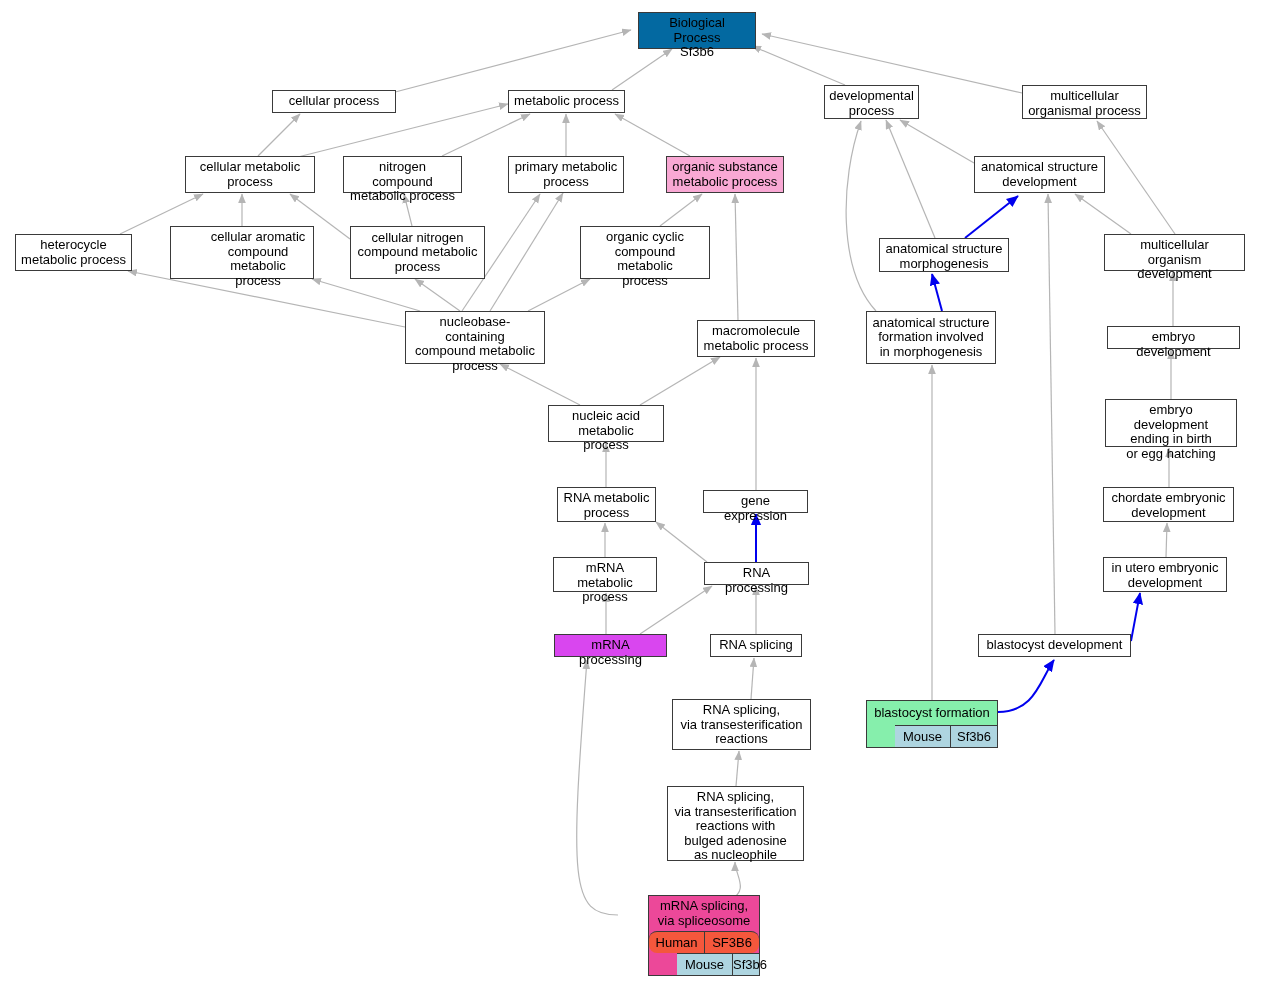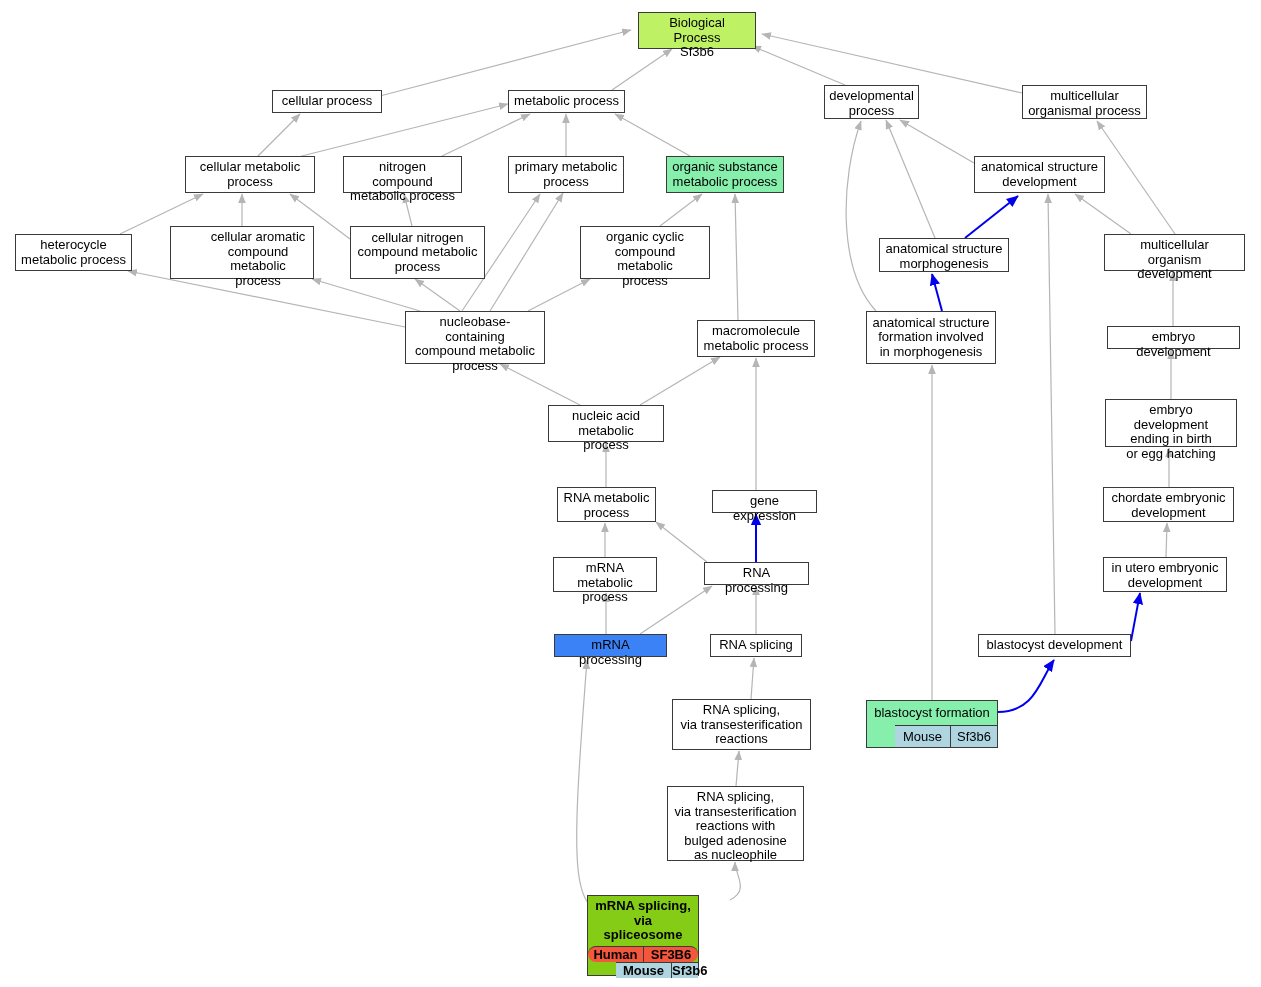--- a/index.html
+++ b/index.html
@@ -80,25 +80,25 @@
         <path d="M 1171 399 L 1171 350" fill="none" stroke="#b5b5b5" stroke-width="1.2" marker-end="url(#ah-n)"></path>
         <path d="M 1169 487 L 1169 448" fill="none" stroke="#b5b5b5" stroke-width="1.2" marker-end="url(#ah-n)"></path>
         <path d="M 1166 557 L 1167 523" fill="none" stroke="#b5b5b5" stroke-width="1.2" marker-end="url(#ah-n)"></path>
         <path d="M 1131 641 L 1140 593" fill="none" stroke="#0000ee" stroke-width="2" marker-end="url(#ah-h)"></path>
         <path d="M 1055 634 L 1048 194" fill="none" stroke="#b5b5b5" stroke-width="1.2" marker-end="url(#ah-n)"></path>
         <path d="M 998 712 C 1035 712 1040 680 1054 660" fill="none" stroke="#0000ee" stroke-width="2" marker-end="url(#ah-h)"></path>
         <path d="M 932 700 L 932 365" fill="none" stroke="#b5b5b5" stroke-width="1.2" marker-end="url(#ah-n)"></path>
       </g>
   </svg>
   <div id="node-layer">
-      <div class="node" style="left: 638px; top: 12px; width: 118px; height: 37px; border-color: rgb(58, 58, 58); background: #bef264;">
+      <div class="node" style="left: 638px; top: 12px; width: 118px; height: 37px; border-color: rgb(58, 58, 58); background: #0369a1;">
         <div class="title">Biological Process
 Sf3b6</div>
       </div>
-      <div class="node" style="left: 272px; top: 90px; width: 110px; height: 23px; border-color: rgb(58, 58, 58); background: rgb(255, 255, 255);">
+      <div class="node" style="left: 272px; top: 90px; width: 124px; height: 23px; border-color: rgb(58, 58, 58); background: rgb(255, 255, 255);">
         <div class="title">cellular process</div>
       </div>
       <div class="node" style="left: 508px; top: 90px; width: 117px; height: 23px; border-color: rgb(58, 58, 58); background: rgb(255, 255, 255);">
         <div class="title">metabolic process</div>
       </div>
       <div class="node" style="left: 824px; top: 85px; width: 95px; height: 34px; border-color: rgb(58, 58, 58); background: rgb(255, 255, 255);">
         <div class="title">developmental
 process</div>
       </div>
       <div class="node" style="left: 1022px; top: 85px; width: 125px; height: 34px; border-color: rgb(58, 58, 58); background: rgb(255, 255, 255);">
@@ -110,21 +110,21 @@
 process</div>
       </div>
       <div class="node" style="left: 343px; top: 156px; width: 119px; height: 37px; border-color: rgb(58, 58, 58); background: rgb(255, 255, 255);">
         <div class="title">nitrogen compound
 metabolic process</div>
       </div>
       <div class="node" style="left: 508px; top: 156px; width: 116px; height: 37px; border-color: rgb(58, 58, 58); background: rgb(255, 255, 255);">
         <div class="title">primary metabolic
 process</div>
       </div>
-      <div class="node" style="left: 666px; top: 156px; width: 118px; height: 37px; border-color: rgb(58, 58, 58); background: #86efac;">
+      <div class="node" style="left: 666px; top: 156px; width: 118px; height: 37px; border-color: rgb(58, 58, 58); background: #f9a8d4;">
         <div class="title">organic substance
 metabolic process</div>
       </div>
       <div class="node" style="left: 974px; top: 156px; width: 131px; height: 37px; border-color: rgb(58, 58, 58); background: rgb(255, 255, 255);">
         <div class="title">anatomical structure
 development</div>
       </div>
       <div class="node" style="left: 15px; top: 234px; width: 117px; height: 37px; border-color: rgb(58, 58, 58); background: rgb(255, 255, 255);">
         <div class="title">heterocycle
 metabolic process</div>
@@ -171,21 +171,21 @@
       </div>
       <div class="node" style="left: 1105px; top: 399px; width: 132px; height: 48px; border-color: rgb(58, 58, 58); background: rgb(255, 255, 255);">
         <div class="title">embryo development
 ending in birth
 or egg hatching</div>
       </div>
       <div class="node" style="left: 548px; top: 405px; width: 116px; height: 37px; border-color: rgb(58, 58, 58); background: rgb(255, 255, 255);">
         <div class="title">nucleic acid
 metabolic process</div>
       </div>
-      <div class="node" style="left: 703px; top: 490px; width: 105px; height: 23px; border-color: rgb(58, 58, 58); background: rgb(255, 255, 255); margin-left: 9px;">
+      <div class="node" style="left: 703px; top: 490px; width: 105px; height: 23px; border-color: rgb(58, 58, 58); background: rgb(255, 255, 255);">
         <div class="title">gene expression</div>
       </div>
       <div class="node" style="left: 557px; top: 487px; width: 99px; height: 35px; border-color: rgb(58, 58, 58); background: rgb(255, 255, 255);">
         <div class="title">RNA metabolic
 process</div>
       </div>
       <div class="node" style="left: 1103px; top: 487px; width: 131px; height: 35px; border-color: rgb(58, 58, 58); background: rgb(255, 255, 255);">
         <div class="title">chordate embryonic
 development</div>
       </div>
@@ -193,21 +193,21 @@
         <div class="title">mRNA metabolic
 process</div>
       </div>
       <div class="node" style="left: 704px; top: 562px; width: 105px; height: 23px; border-color: rgb(58, 58, 58); background: rgb(255, 255, 255);">
         <div class="title">RNA processing</div>
       </div>
       <div class="node" style="left: 1103px; top: 557px; width: 124px; height: 35px; border-color: rgb(58, 58, 58); background: rgb(255, 255, 255);">
         <div class="title">in utero embryonic
 development</div>
       </div>
-      <div class="node" style="left: 554px; top: 634px; width: 113px; height: 23px; border-color: rgb(58, 58, 58); background: #3b82f6;">
+      <div class="node" style="left: 554px; top: 634px; width: 113px; height: 23px; border-color: rgb(58, 58, 58); background: #d946ef;">
         <div class="title">mRNA processing</div>
       </div>
       <div class="node" style="left: 710px; top: 634px; width: 92px; height: 23px; border-color: rgb(58, 58, 58); background: rgb(255, 255, 255);">
         <div class="title">RNA splicing</div>
       </div>
       <div class="node" style="left: 978px; top: 634px; width: 153px; height: 23px; border-color: rgb(58, 58, 58); background: rgb(255, 255, 255);">
         <div class="title">blastocyst development</div>
       </div>
       <div class="node" style="left: 672px; top: 699px; width: 139px; height: 51px; border-color: rgb(58, 58, 58); background: rgb(255, 255, 255);">
         <div class="title">RNA splicing,
@@ -221,21 +221,21 @@
           <div class="gn">Sf3b6</div>
         </div>
       </div>
       <div class="node" style="left: 667px; top: 786px; width: 137px; height: 75px; border-color: rgb(58, 58, 58); background: rgb(255, 255, 255);">
         <div class="title">RNA splicing,
 via transesterification
 reactions with
 bulged adenosine
 as nucleophile</div>
       </div>
-      <div class="node" style="left: 587px; top: 895px; width: 112px; height: 81px; border-color: rgb(58, 58, 58); background: #84cc16; font-weight: bold;">
+      <div class="node" style="left: 648px; top: 895px; width: 112px; height: 81px; border-color: rgb(58, 58, 58); background: #ec4899;">
         <div class="title">mRNA splicing,
 via spliceosome</div>
         <div class="gene-row row-human" style="background: rgb(244, 87, 60); border-radius: 8px;">
           <div class="sp">Human</div>
           <div class="gn">SF3B6</div>
         </div>
         <div class="gene-row row-mouse" style="background: rgb(174, 213, 224);">
           <div class="sp">Mouse</div>
           <div class="gn">Sf3b6</div>
         </div>

